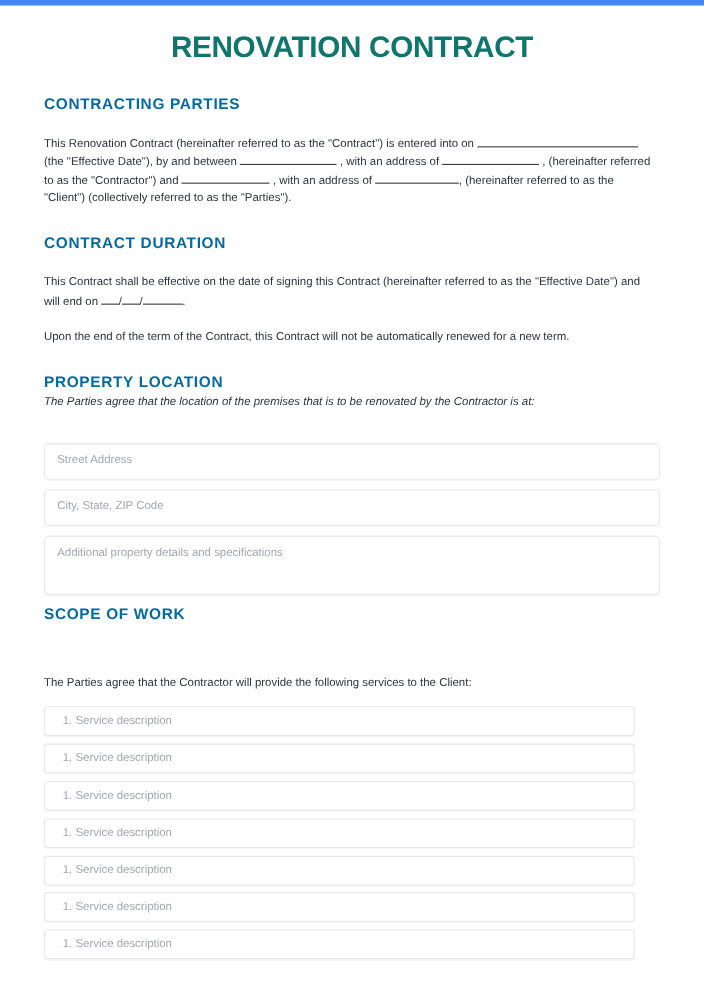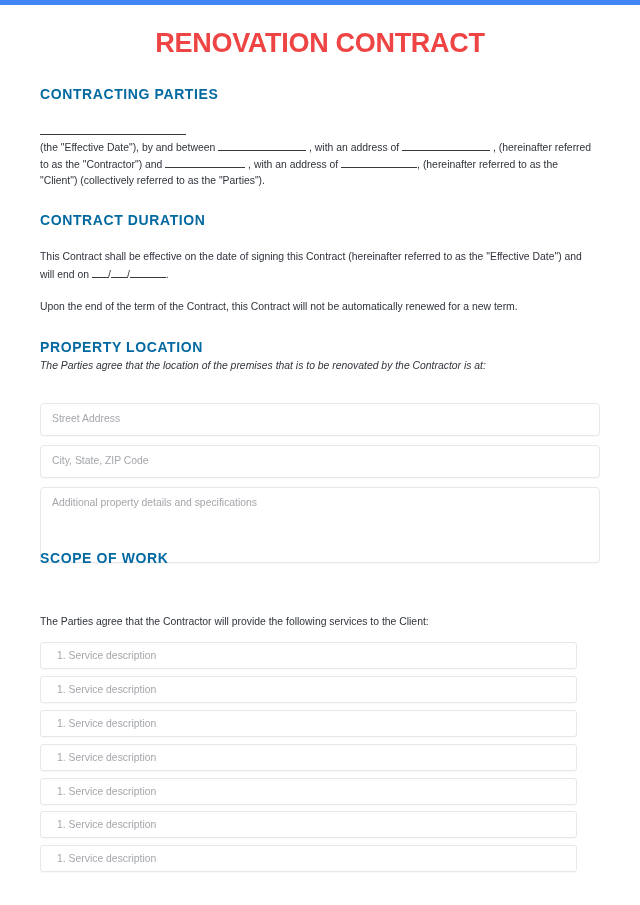--- a/index.html
+++ b/index.html
@@ -1,41 +1,42 @@
 <!DOCTYPE html>
 <html><head>
   <meta charset="utf-8">
   <style>
     * { box-sizing: border-box; margin: 0; padding: 0; }
     html, body { width: 640px; height: 905px; background: #ffffff; overflow: hidden; }
     body { font-family: "Liberation Sans", "DejaVu Sans", sans-serif; color: #2b2f38; position: relative; }
     .top-bar { position: absolute; left: 0; top: 0; width: 640px; height: 5px; background: #4285f4; }
     .title { position: absolute; left: 0; top: 28px; width: 640px; text-align: center;
-             font-size: 27px; font-weight: bold; color: #ef4444; letter-spacing: -0.3px; }
+             font-size: 27px; font-weight: bold; color: #0f766e; letter-spacing: -0.3px; }
     .h2 { position: absolute; left: 40px; font-size: 14px; font-weight: bold; color: #0369a1; letter-spacing: 0.6px; }
     .para { position: absolute; left: 40px; width: 565px; font-size: 10.4px; color: #2f333b; line-height: 16.3px; }
     .blank { display: inline-block; border-bottom: 1px solid #3a3a3a; height: 10px; vertical-align: baseline; }
     .field { position: absolute; left: 40px; width: 560px; height: 33px; border: 1px solid #e8e8ea; border-radius: 4px;
              background: #fff; box-shadow: 0 1px 1px rgba(0,0,0,0.03); }
     .field .ph { position: absolute; left: 11px; top: 9px; font-size: 10.4px; color: #a3a6ab; }
-    .field.tall { height: 76px; }
+    .field.tall { height: 54px; }
     .svc { position: absolute; left: 40px; width: 537px; height: 27px; border: 1px solid #e8e8ea; border-radius: 3px; background: #fff;
            box-shadow: 0 1px 1px rgba(0,0,0,0.03); text-align: right; }
     .svc .ph { position: absolute; left: 16px; top: 7px; font-size: 10.4px; color: #a3a6ab; }
   </style>
 </head>
 <body>
 
 <div class="top-bar"></div>
 
 <h1 class="title">RENOVATION CONTRACT</h1>
 
 <h2 class="h2" style="top:86px;">CONTRACTING PARTIES</h2>
 <div class="para" style="top:124px;">
   <div>
+    <span>This Renovation Contract (hereinafter referred to as the "Contract") is entered into on</span>
     <span class="blank" style="width:146px;"></span>
   </div>
   <div>
     <span>(the "Effective Date"), by and between</span>
     <span class="blank" style="width:88px;"></span>
     <span>, with an address of</span>
     <span class="blank" style="width:88px;"></span>
     <span>, (hereinafter referred</span>
   </div>
   <div>

